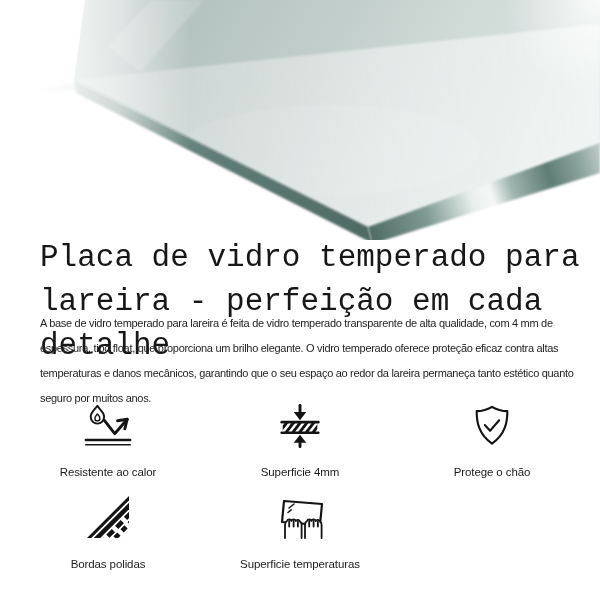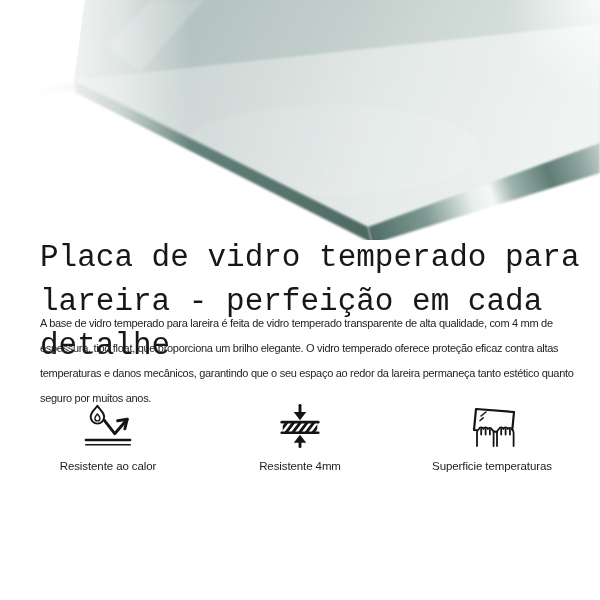--- a/index.html
+++ b/index.html
@@ -9,21 +9,21 @@
   .hero svg{display:block;}
   .title{position:absolute;top:236px;left:40px;width:545px;
          font-family:Liberation Mono, monospace;font-size:31px;line-height:44px;
          font-weight:400;color:#171717;margin:0;letter-spacing:0;}
   .body-text{position:absolute;top:311px;left:40px;width:536px;margin:0;
          font-size:11px;line-height:25px;letter-spacing:-0.3px;color:#242424;}
   .features{position:absolute;top:402px;left:12px;width:576px;
          display:grid;grid-template-columns:1fr 1fr 1fr;row-gap:16px;}
   .feature{display:flex;flex-direction:column;align-items:center;}
   .icon-box{height:48px;display:flex;align-items:center;justify-content:center;}
-  .feature-label{margin-top:10px;font-size:11.5px;letter-spacing:-0.1px;color:#1c1c1c;}
+  .feature-label{margin-top:16px;font-size:11.5px;letter-spacing:-0.1px;color:#1c1c1c;}
   .ic{stroke:#141414;fill:none;stroke-width:2.2;stroke-linecap:round;stroke-linejoin:round;}
 </style>
 </head>
 <body>
 
 <div class="page">
 
   <div class="hero">
     <svg width="600" height="240" viewBox="0 0 600 240">
       <defs>
@@ -132,25 +132,55 @@
               <line x1="30" y1="33" x2="43" y2="16"></line>
               <line x1="37" y1="33" x2="50" y2="16"></line>
             </g>
             <line x1="26" y1="1.5" x2="26" y2="8" stroke-width="3"></line>
             <line x1="26" y1="44.5" x2="26" y2="38" stroke-width="3"></line>
           </g>
           <polygon points="26,17 19.5,8.5 32.5,8.5" fill="#141414"></polygon>
           <polygon points="26,32 19.5,40.5 32.5,40.5" fill="#141414"></polygon>
         </svg>
       </div>
-      <div class="feature-label">Resistente 4mm</div>
+      <div class="feature-label">Superficie 4mm</div>
+    </div>
+
+    <div class="feature">
+      <div class="icon-box">
+        <svg width="46" height="46" viewBox="0 0 48 46">
+          <g class="ic" stroke-width="2.4">
+            <path d="M24,3 C19,6 13.5,7.5 8,7.5 C8,19 10,31.5 24,41.5 C38,31.5 40,19 40,7.5 C34.5,7.5 29,6 24,3 Z"></path>
+            <polyline points="16.5,22 22,28 31.5,17"></polyline>
+          </g>
+        </svg>
+      </div>
+      <div class="feature-label">Protege o chão</div>
     </div>
 
 
-
+    <div class="feature">
+      <div class="icon-box">
+        <svg width="48" height="46" viewBox="0 0 48 46">
+          <defs>
+              <clipPath id="triClip">
+                <polygon points="3,43 45,43 45,1"></polygon>
+              </clipPath>
+            </defs>
+          <g clip-path="url(#triClip)" stroke="#141414" stroke-width="4.6" fill="none">
+            <line x1="-12" y1="50" x2="40" y2="-2"></line>
+            <line x1="-3" y1="50" x2="49" y2="-2"></line>
+            <line x1="6" y1="50" x2="58" y2="-2"></line>
+            <line x1="15" y1="50" x2="67" y2="-2" stroke-dasharray="8 4.5"></line>
+            <line x1="24" y1="50" x2="76" y2="-2" stroke-dasharray="5.5 4.5"></line>
+          </g>
+        </svg>
+      </div>
+      <div class="feature-label">Bordas polidas</div>
+    </div>
 
     <div class="feature">
       <div class="icon-box">
         <svg width="56" height="46" viewBox="0 0 56 46">
           <g class="ic" stroke-width="2">
             <path d="M12,6 L50,9 L48,30 L10,27 Z"></path>
             <path d="M17,13 l5,-4 M16,17.5 l3.2,-2.6" stroke-width="1.5"></path>
           </g>
           <g stroke="#141414" stroke-width="1.8" fill="#ffffff" stroke-linecap="round" stroke-linejoin="round">
             <path d="M14,43 L14,30 Q14,27 16,26 A2.3,2.3 0 0 1 20.4,26 A2.3,2.3 0 0 1 24.8,26 A2.3,2.3 0 0 1 29,26.6 Q30.6,27.4 30.6,30 L30.6,43" transform="translate(-1,0)"></path>

